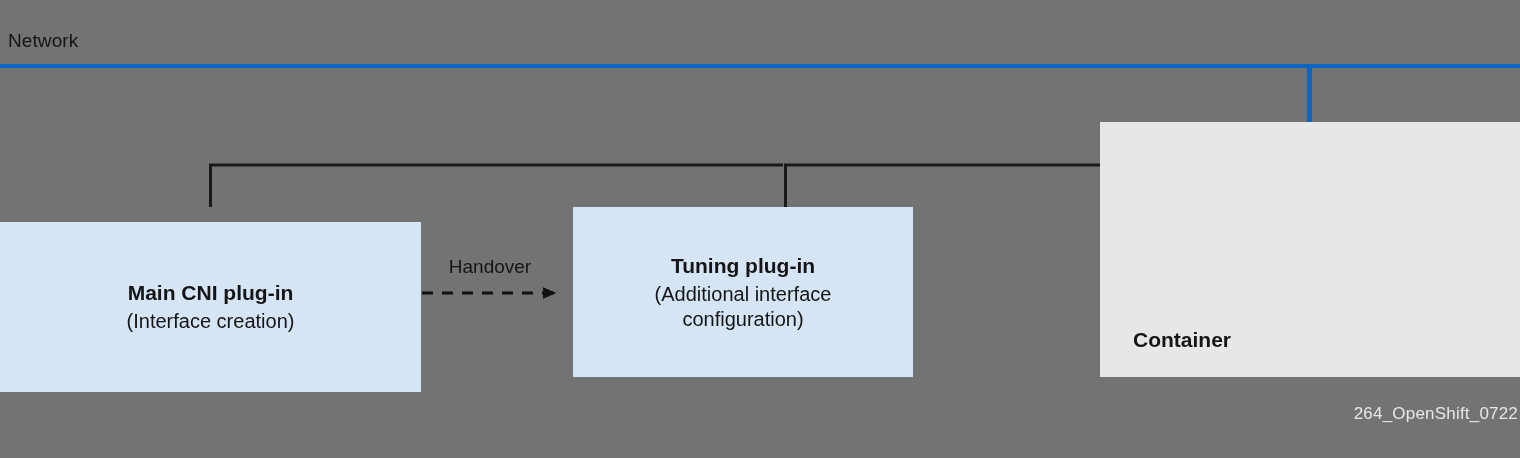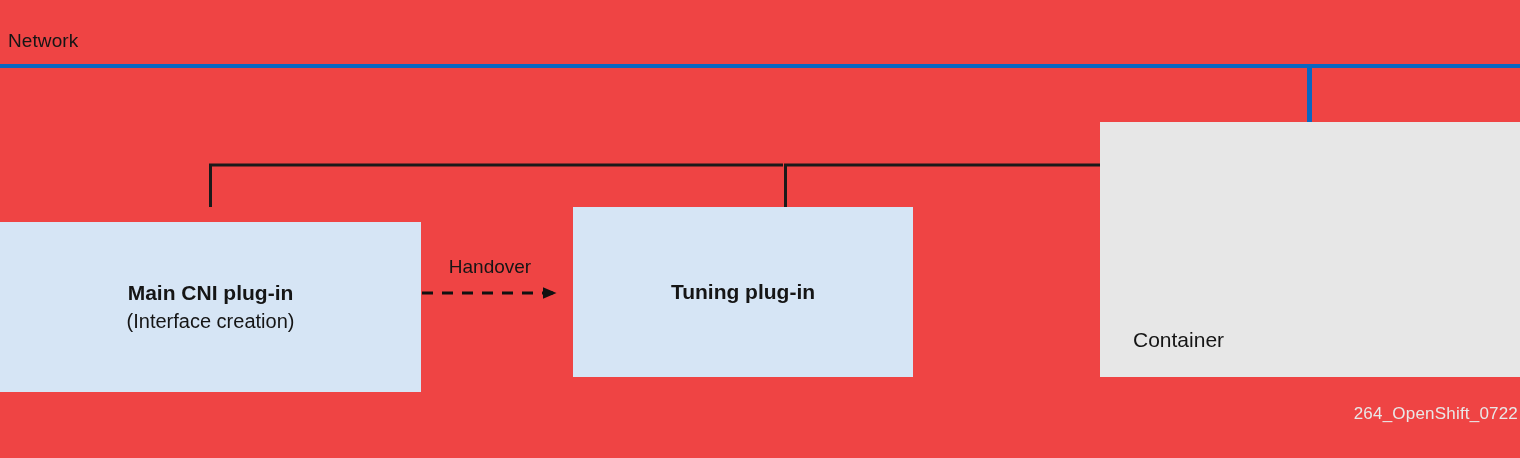--- a/index.html
+++ b/index.html
@@ -8,21 +8,21 @@
     background: #ffffff;
   }
   body {
     font-family: "Liberation Sans", sans-serif;
     -webkit-font-smoothing: antialiased;
   }
   #canvas {
     position: relative;
     width: 1520px;
     height: 458px;
-    background: #ef4444;
+    background: #737373;
     overflow: hidden;
   }
 
   
   .network-label {
     position: absolute;
     left: 8px;
     top: 30px;
     font-size: 19px;
     font-weight: 400;
@@ -119,21 +119,21 @@
     top: 122px;
     width: 420px;
     height: 255px;
     background: #e7e7e7;
   }
   .container-label {
     position: absolute;
     left: 1133px;
     top: 328px;
     font-size: 21px;
-    font-weight: normal;
+    font-weight: bold;
     color: #151515;
     white-space: nowrap;
   }
 
   
   .watermark {
     position: absolute;
     right: 2px;
     top: 404px;
     font-size: 17px;
@@ -171,20 +171,21 @@
 
   <div class="proc-box" id="box-main-cni">
     <div class="proc-title">Main CNI plug-in</div>
     <div class="proc-sub">(Interface creation)</div>
   </div>
 
   <div class="handover-label">Handover</div>
 
   <div class="proc-box" id="box-tuning">
     <div class="proc-title">Tuning plug-in</div>
+    <div class="proc-sub">(Additional interface configuration)</div>
   </div>
 
   <div id="container-box">
     
   </div>
   <div class="container-label">Container</div>
 
   <div class="watermark">264_OpenShift_0722</div>
 
 </div>

